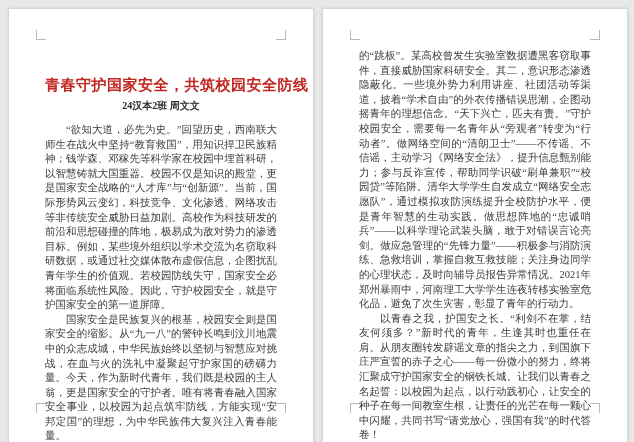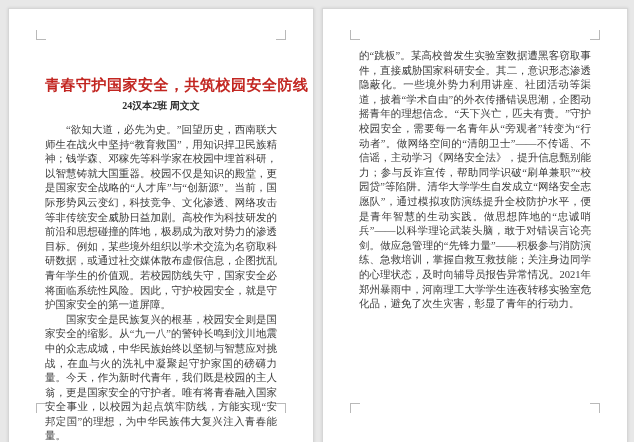--- a/index.html
+++ b/index.html
@@ -105,17 +105,18 @@
 
   <div class="page page-right">
     <div class="mark mark-tl"></div>
     <div class="mark mark-tr"></div>
     <div class="mark mark-bl"></div>
     <div class="mark mark-br"></div>
 
     <div class="content">
       <div class="body-text">
         <p class="para">的“跳板”。某高校曾发生实验室数据遭黑客窃取事件，直接威胁国家科研安全。其二，意识形态渗透隐蔽化。一些境外势力利用讲座、社团活动等渠道，披着“学术自由”的外衣传播错误思潮，企图动摇青年的理想信念。“天下兴亡，匹夫有责。”守护校园安全，需要每一名青年从“旁观者”转变为“行动者”。做网络空间的“清朗卫士”——不传谣、不信谣，主动学习《网络安全法》，提升信息甄别能力；参与反诈宣传，帮助同学识破“刷单兼职”“校园贷”等陷阱。清华大学学生自发成立“网络安全志愿队”，通过模拟攻防演练提升全校防护水平，便是青年智慧的生动实践。做思想阵地的“忠诚哨兵”——以科学理论武装头脑，敢于对错误言论亮剑。做应急管理的“先锋力量”——积极参与消防演练、急救培训，掌握自救互救技能；关注身边同学的心理状态，及时向辅导员报告异常情况。2021年郑州暴雨中，河南理工大学学生连夜转移实验室危化品，避免了次生灾害，彰显了青年的行动力。</p>
+        <p class="para indent">以青春之我，护国安之长。“利剑不在掌，结友何须多？”新时代的青年，生逢其时也重任在肩。从朋友圈转发辟谣文章的指尖之力，到国旗下庄严宣誓的赤子之心——每一份微小的努力，终将汇聚成守护国家安全的钢铁长城。让我们以青春之名起誓：以校园为起点，以行动践初心，让安全的种子在每一间教室生根，让责任的光芒在每一颗心中闪耀，共同书写“请党放心，强国有我”的时代答卷！</p>
       </div>
     </div>
   </div>
 
 </div>
 
 </body></html>

